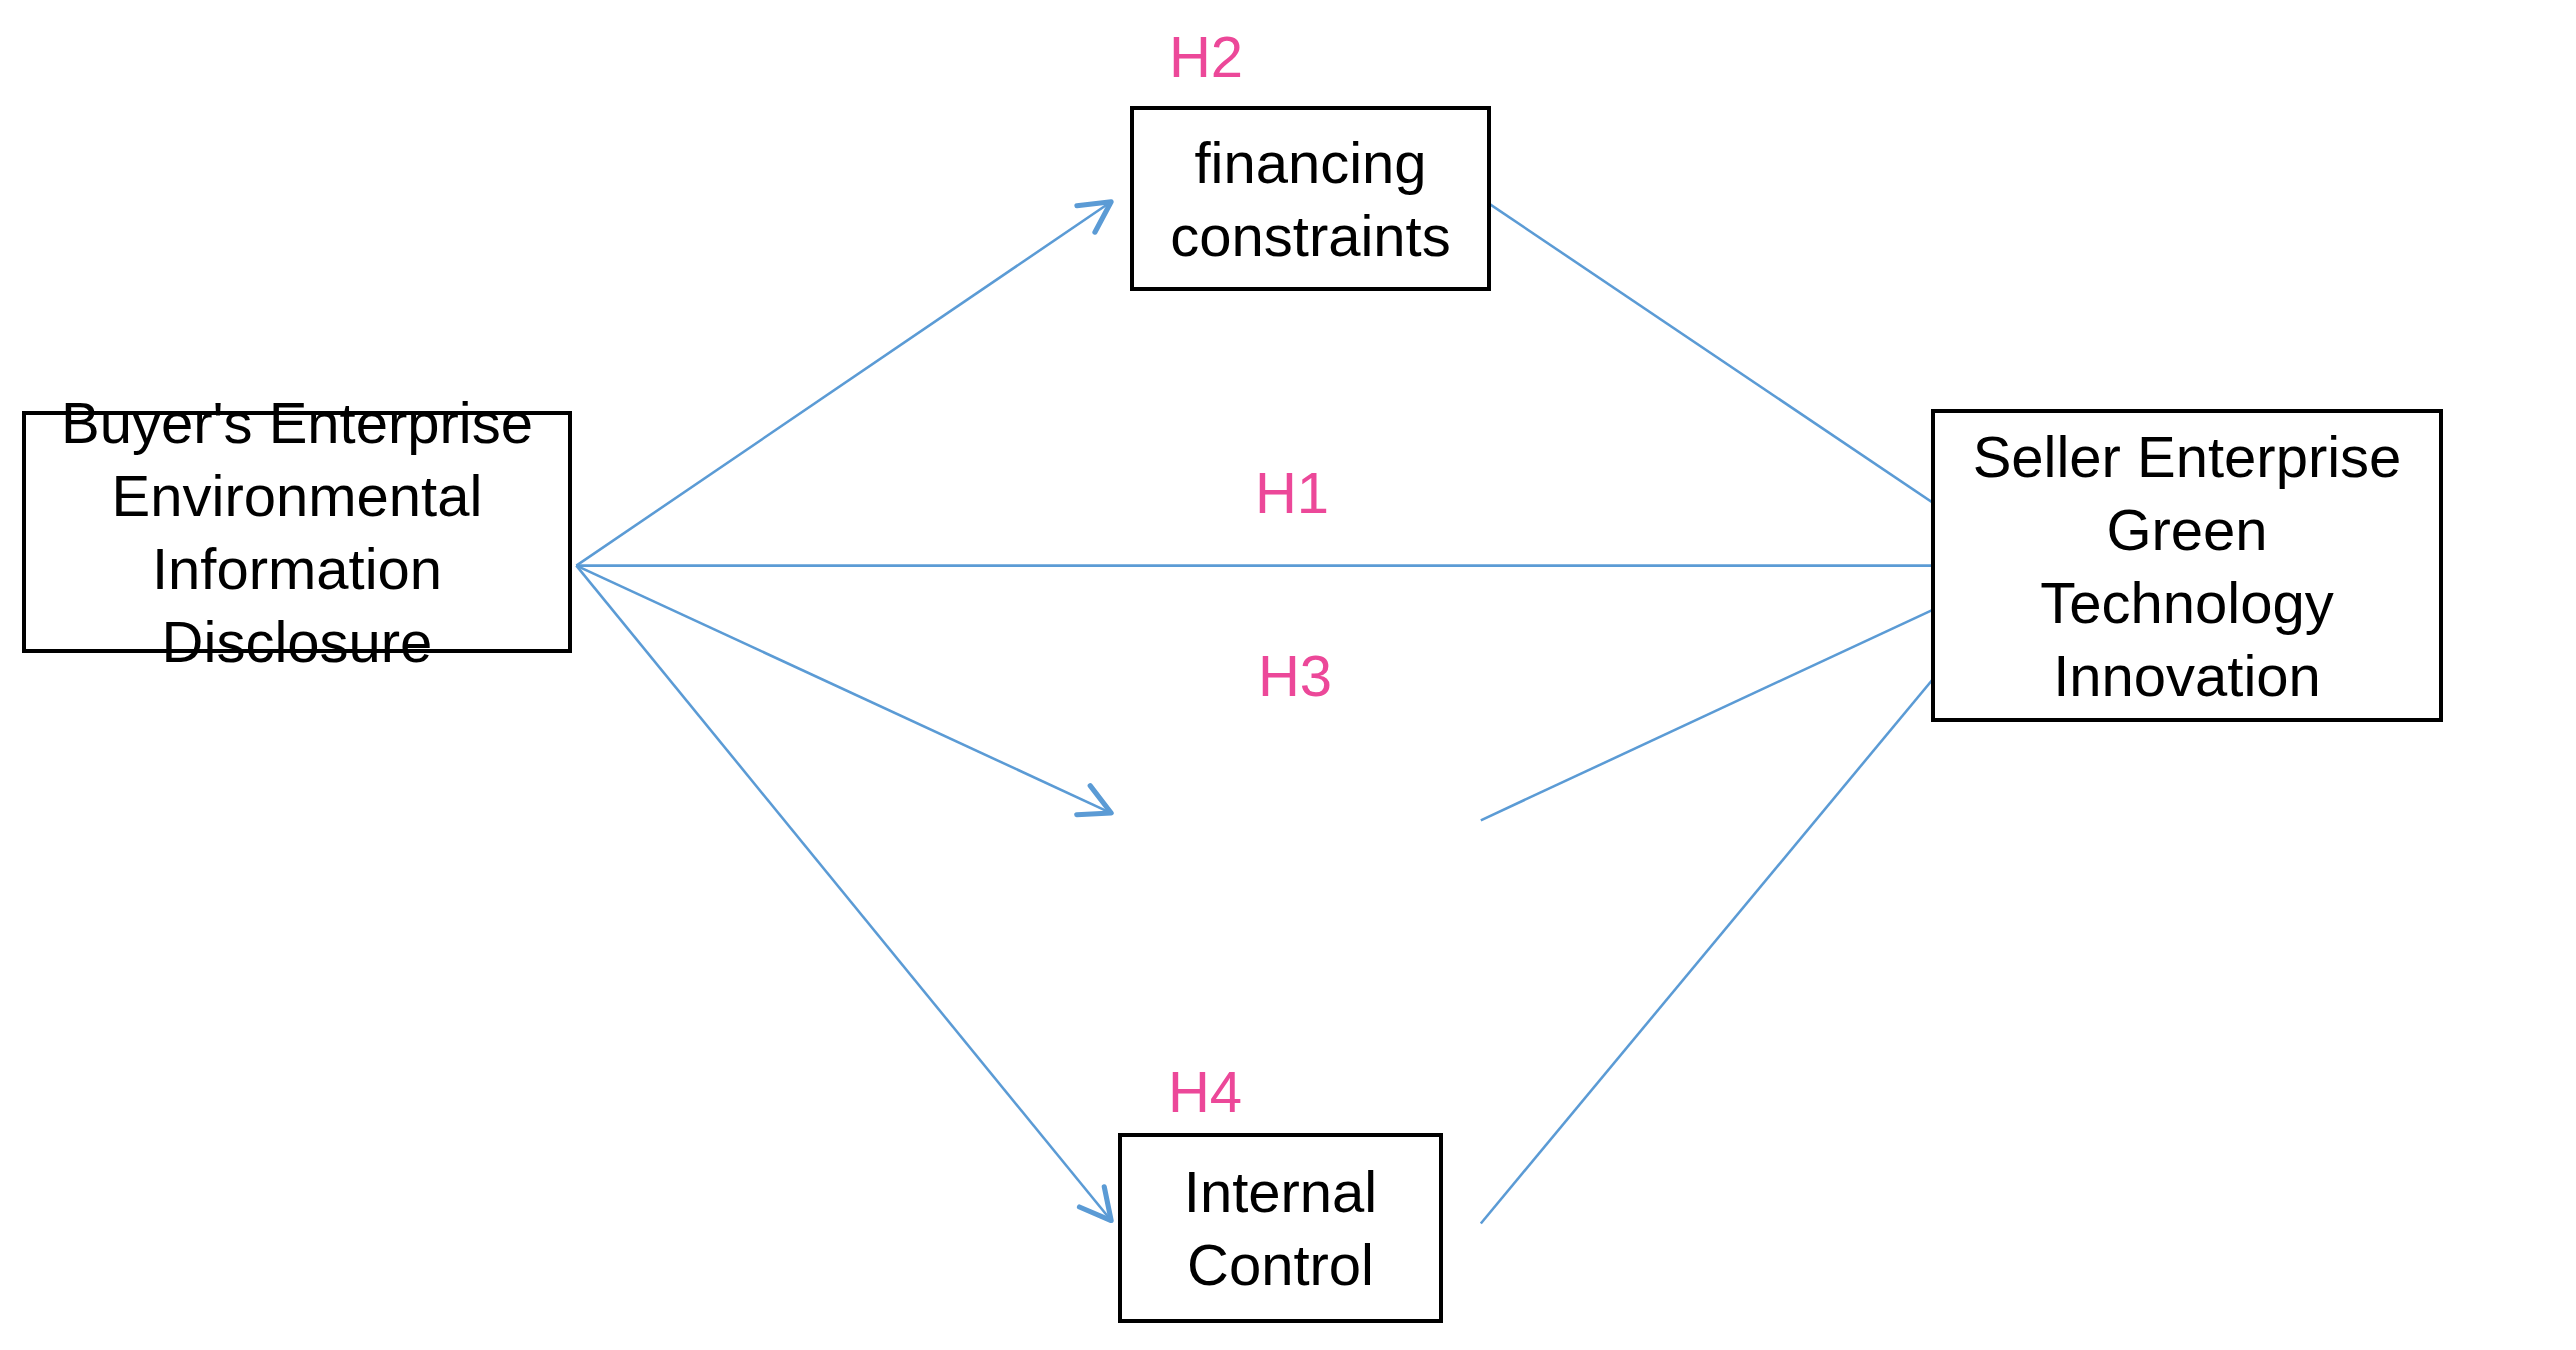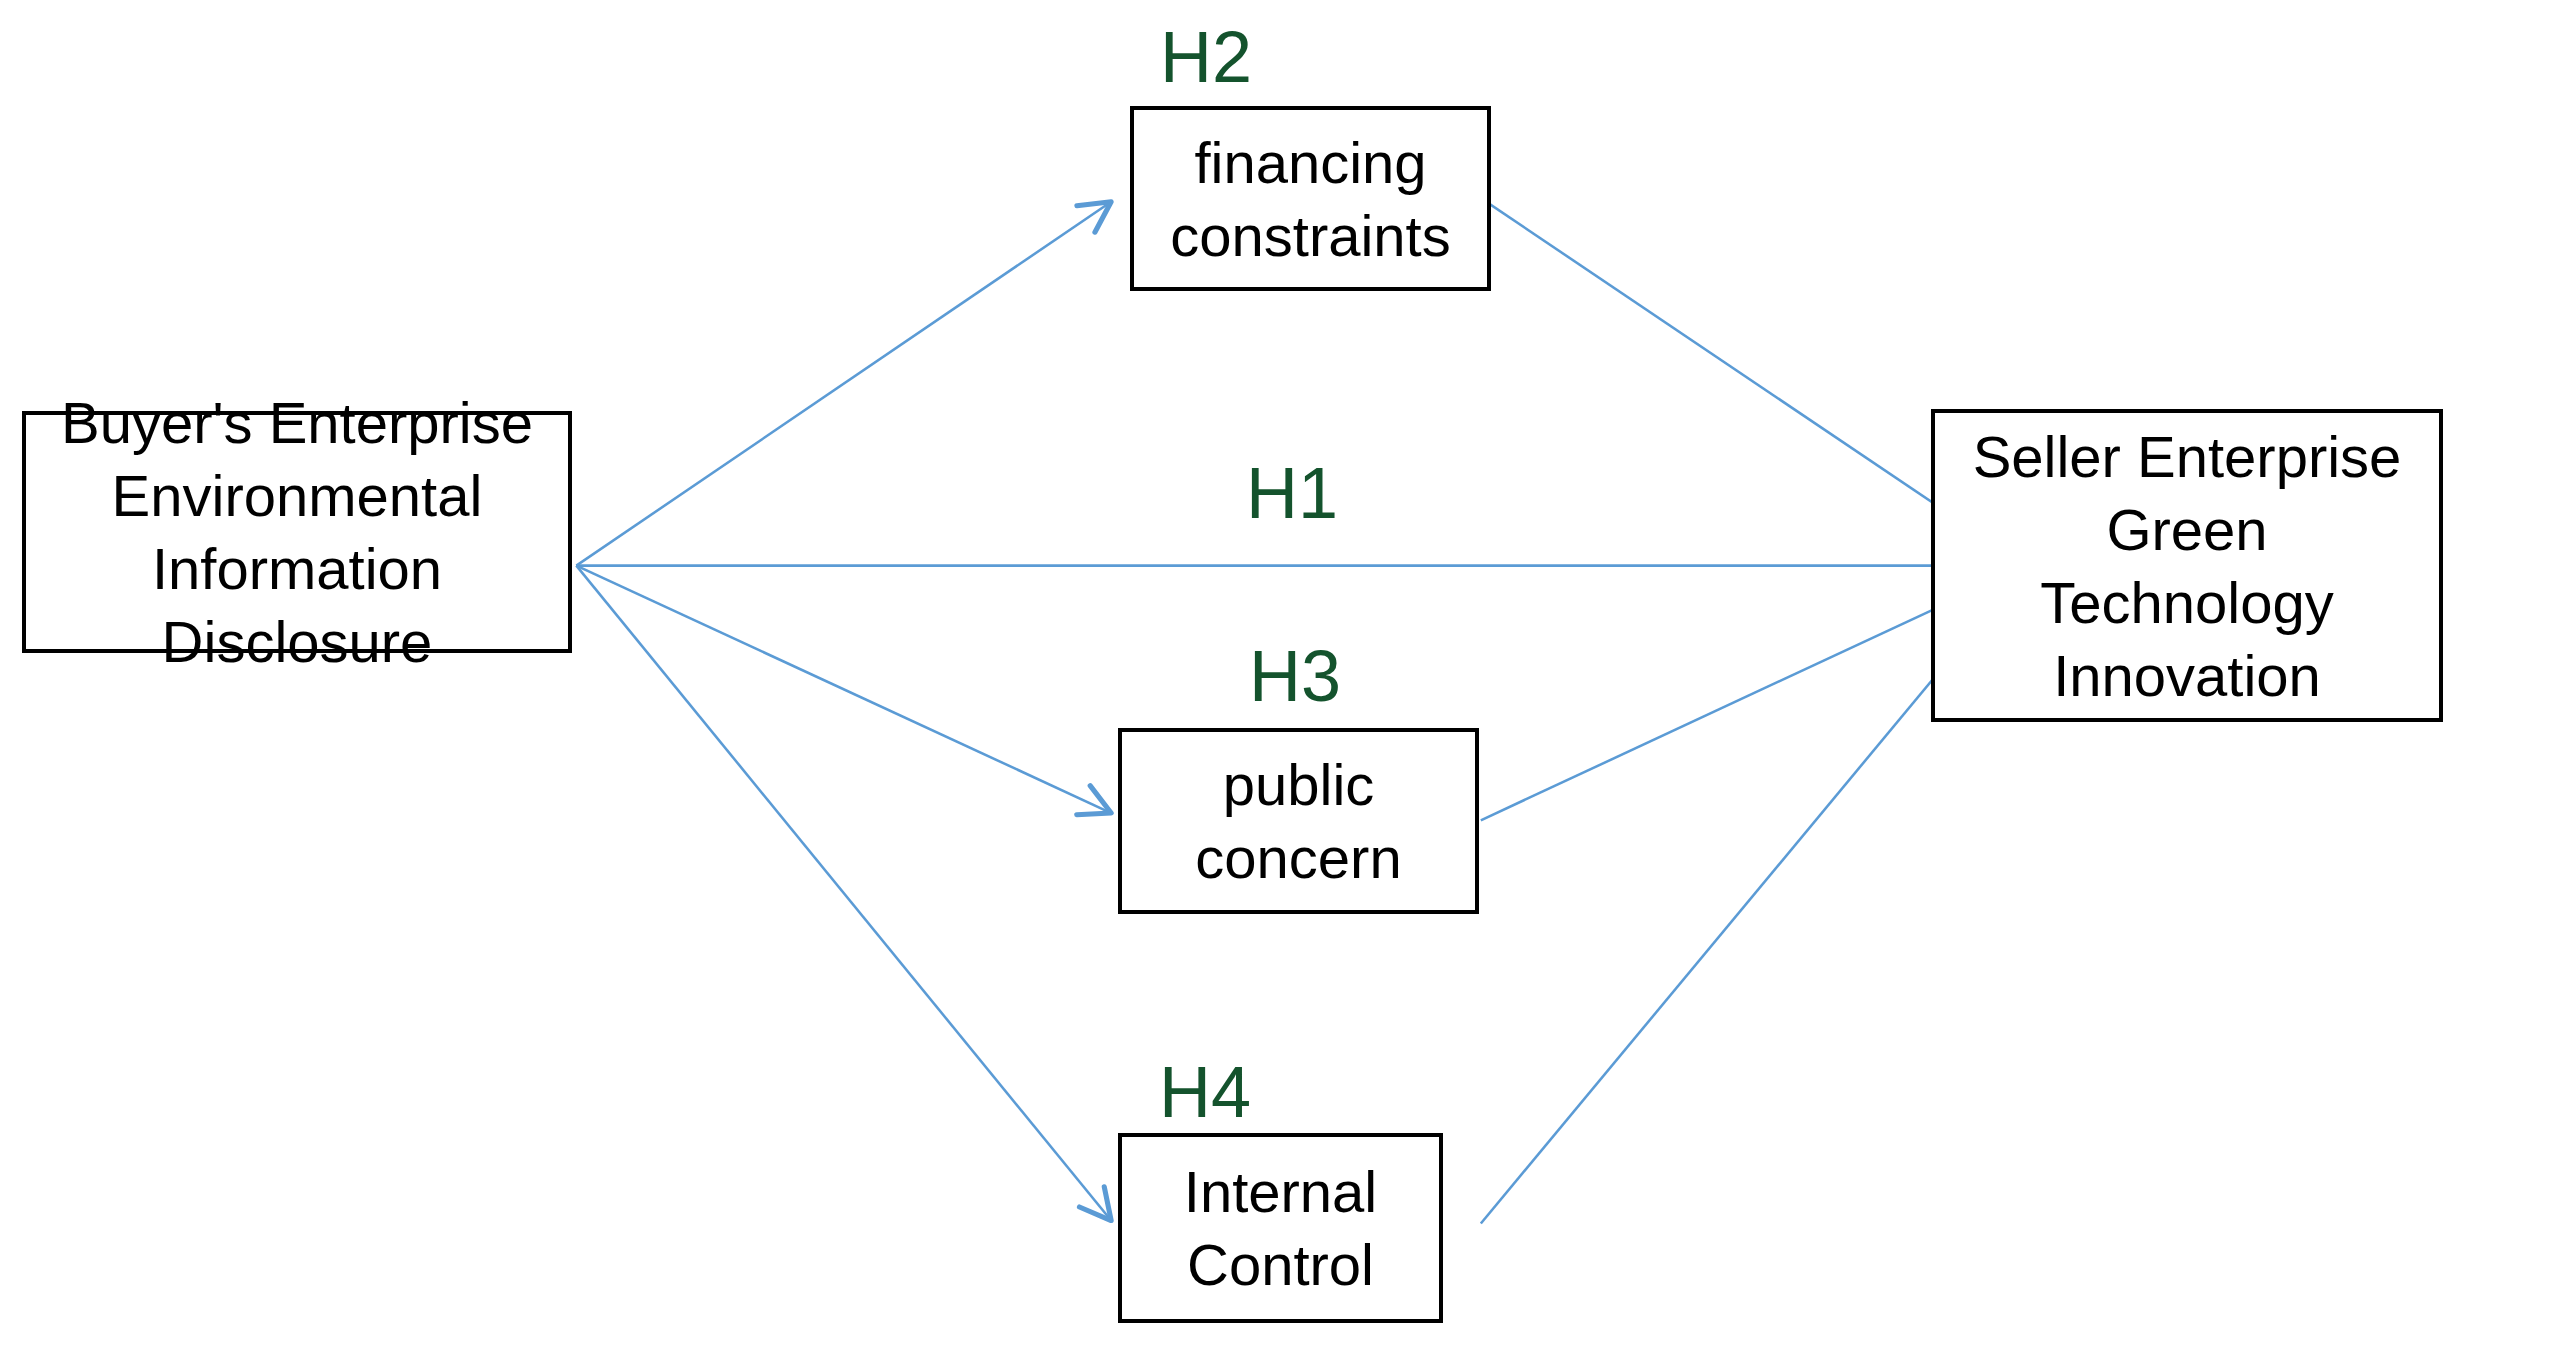--- a/index.html
+++ b/index.html
@@ -36,23 +36,23 @@
     white-space: pre-line;
   }
   .node-buyer    { left: 22px;   top: 411px;  width: 550px; height: 242px; }
   .node-seller   { left: 1931px; top: 409px;  width: 512px; height: 313px; }
   .node-financing{ left: 1118px; top: 106px;  width: 361px; height: 185px; margin-left: 12px; }
   .node-public   { left: 1118px; top: 728px; width: 361px; height: 186px; }
   .node-internal { left: 1118px; top: 1133px; width: 325px; height: 190px; }
   .hlabel {
     position: absolute;
     transform: translate(-50%, -50%);
-    font-size: 72px;
+    font-size: 58px;
     line-height: 58px;
-    color: #14532d;
+    color: #ec4899;
     white-space: nowrap;
   }
   .hlabel-h2 { left: 1206px; top: 57px; }
   .hlabel-h1 { left: 1292px; top: 493px; }
   .hlabel-h3 { left: 1295px; top: 676px; }
   .hlabel-h4 { left: 1205px; top: 1092px; }
 </style>
 </head>
 <body>
 
@@ -80,24 +80,20 @@
 Environmental
 Information
 Disclosure</span>
   </div>
 
   <div class="node node-financing">
     <span>financing
 constraints</span>
   </div>
 
-  <div class="node node-public">
-    <span>public
-concern</span>
-  </div>
 
   <div class="node node-internal">
     <span>Internal
 Control</span>
   </div>
 
   <div class="node node-seller">
     <span>Seller Enterprise
 Green
 Technology

